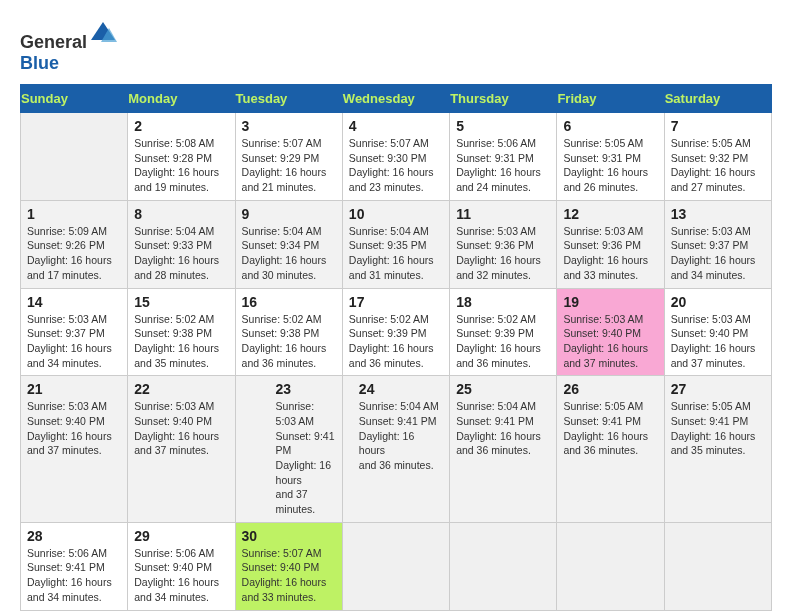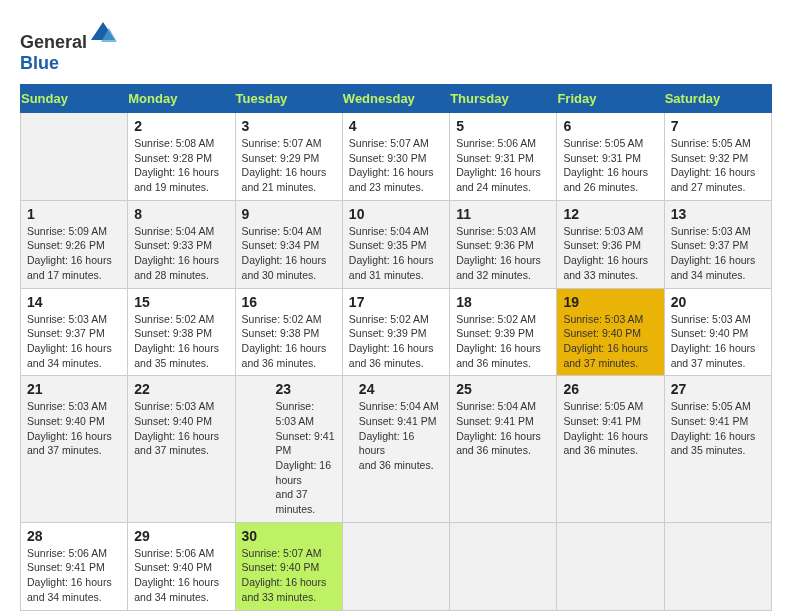--- a/index.html
+++ b/index.html
@@ -245,21 +245,21 @@
 Daylight: 16 hours
 and 36 minutes.</div>
         </td>
         <td style="background: rgb(255, 255, 255);">
           <span class="day-number">18</span>
           <div class="day-info" style="white-space: pre-line;">Sunrise: 5:02 AM
 Sunset: 9:39 PM
 Daylight: 16 hours
 and 36 minutes.</div>
         </td>
-        <td style="background: #eab308;">
+        <td style="background: #f9a8d4;">
           <span class="day-number">19</span>
           <div class="day-info" style="white-space: pre-line;">Sunrise: 5:03 AM
 Sunset: 9:40 PM
 Daylight: 16 hours
 and 37 minutes.</div>
         </td>
         <td style="background: rgb(255, 255, 255);">
           <span class="day-number">20</span>
           <div class="day-info" style="white-space: pre-line;">Sunrise: 5:03 AM
 Sunset: 9:40 PM

